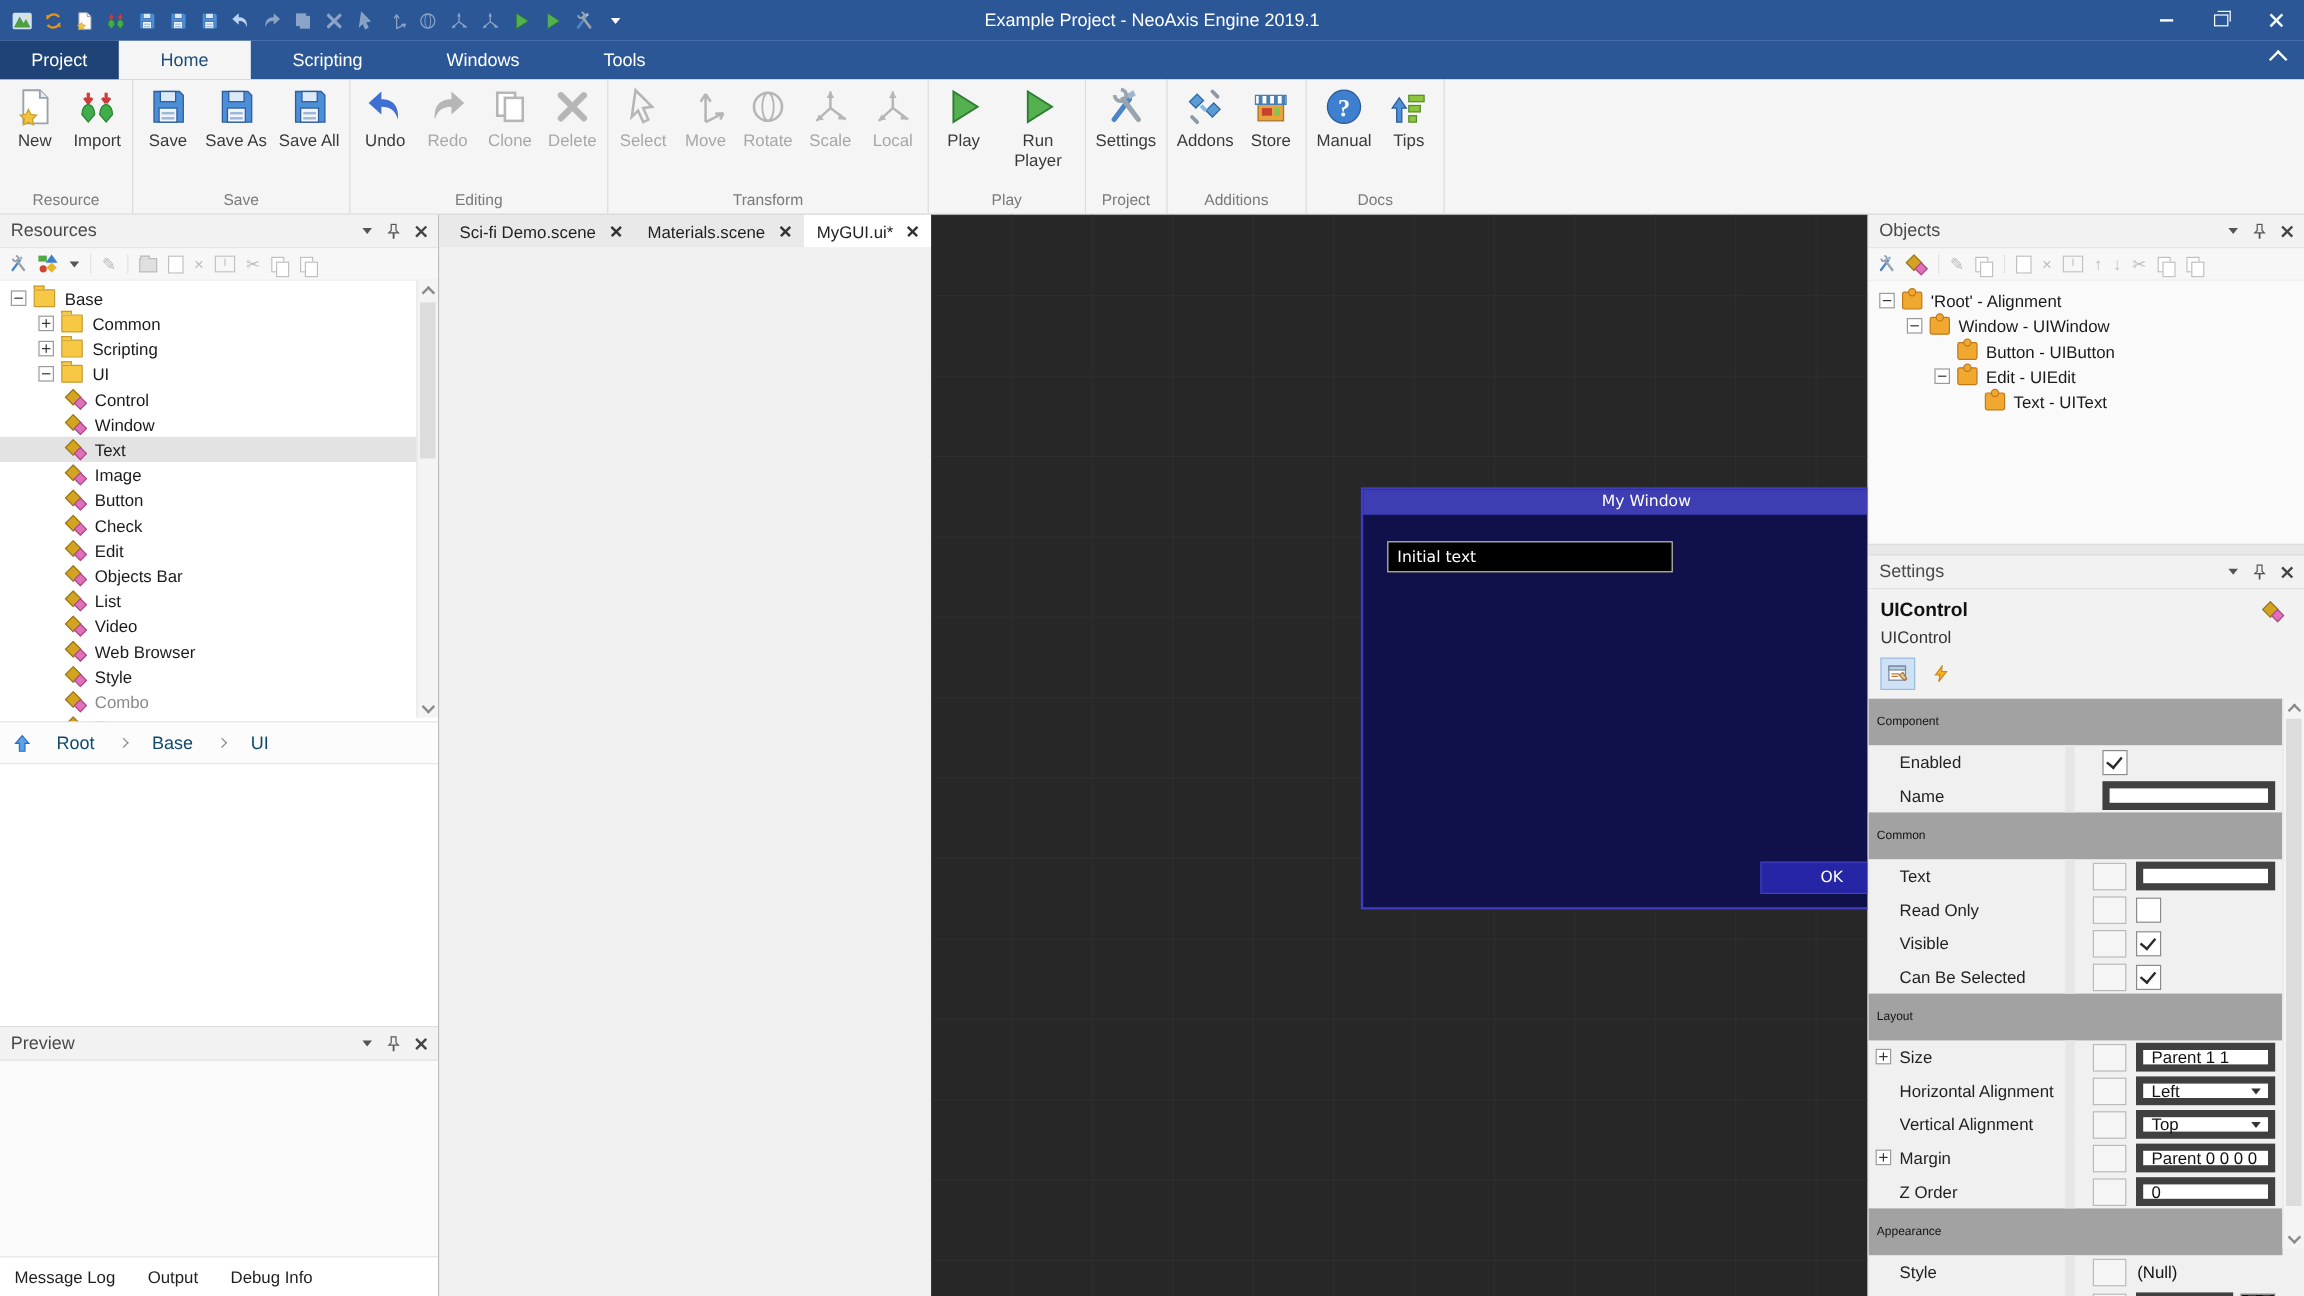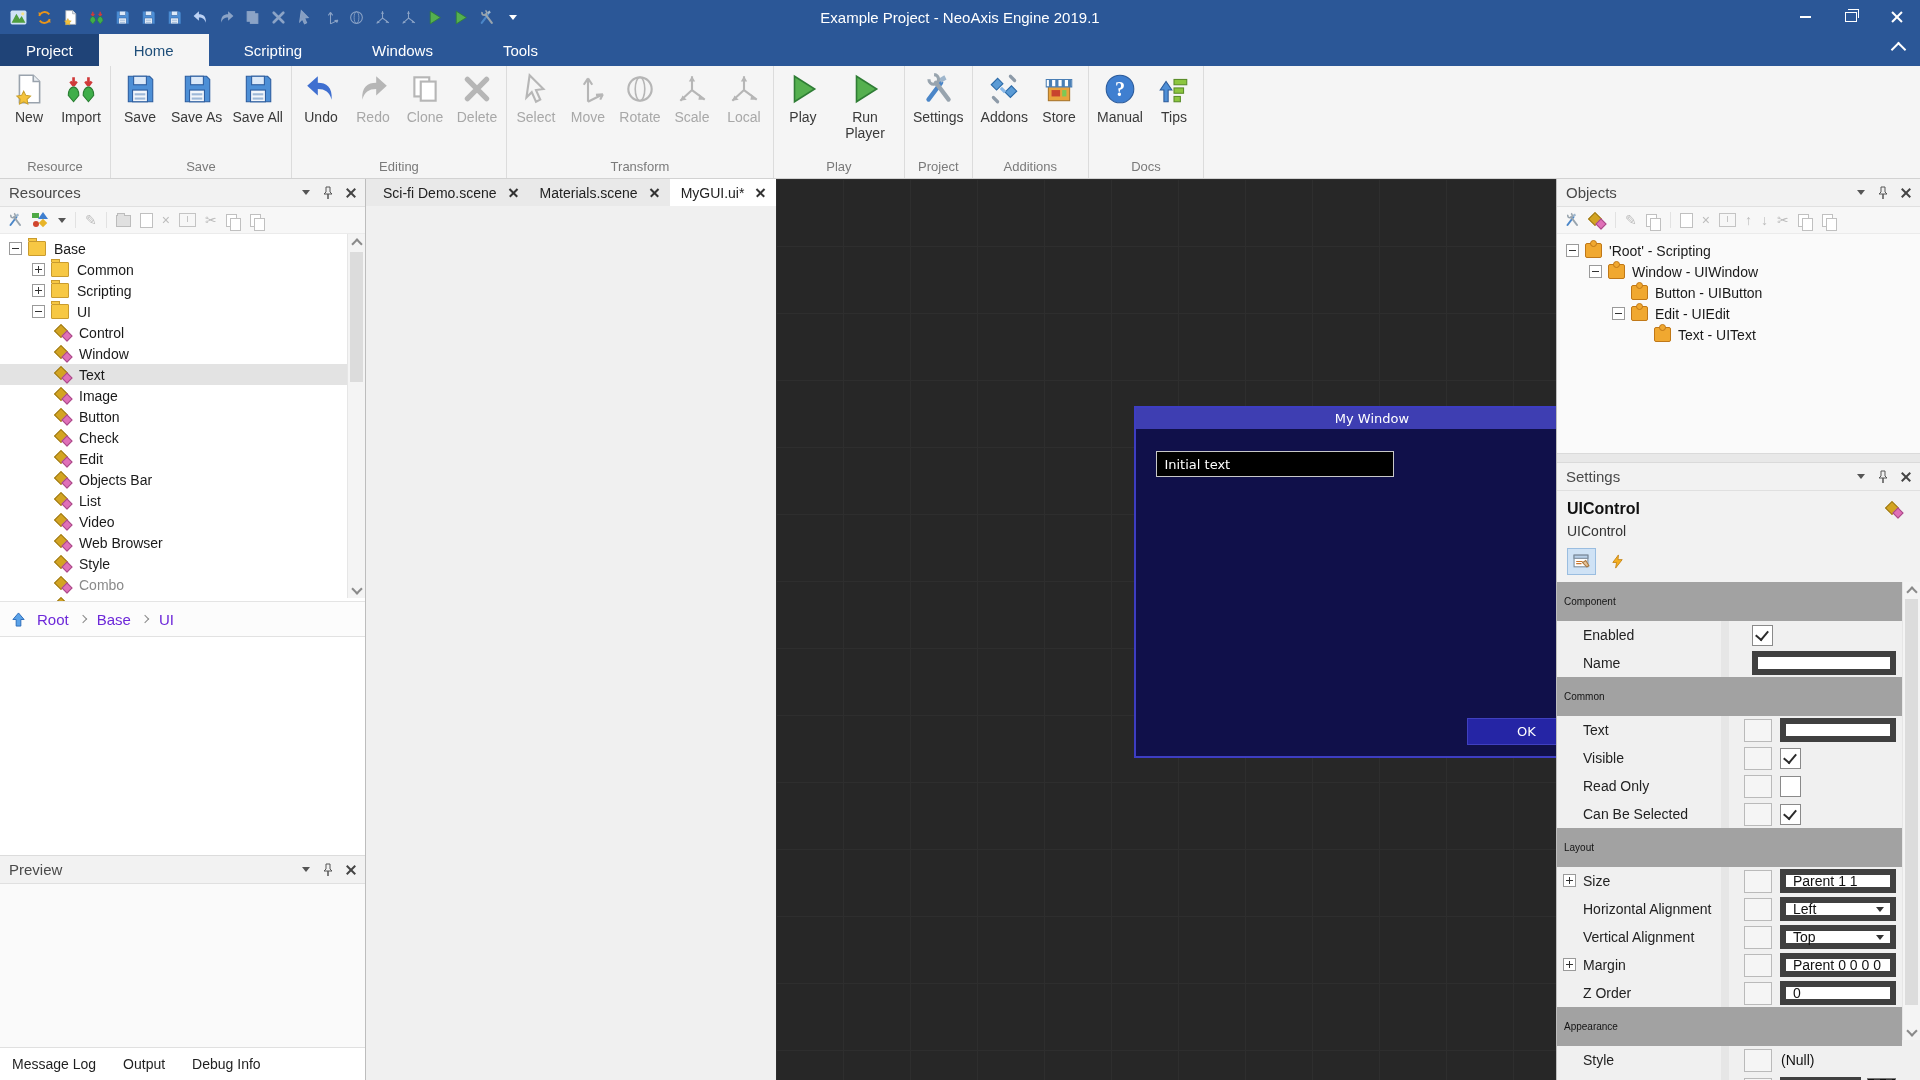--- a/index.html
+++ b/index.html
@@ -88,21 +88,21 @@
   .puz{width:15px;height:13px;background:#f0a830;border:1px solid #c07818;border-radius:2px;position:relative;margin-right:7px;flex:none}
   .puz::before{content:"";position:absolute;top:-4px;left:4px;width:5px;height:5px;background:#f0a830;border:1px solid #c07818;border-radius:50%}
   
   .vscroll{position:absolute;right:0;top:0;width:17px;background:#f4f4f4;border-left:1px solid #e6e6e6}
   .vsb{height:16px;display:flex;align-items:center;justify-content:center}
   .chev{width:6px;height:6px;border-right:2px solid #8a8a8a;border-bottom:2px solid #8a8a8a}
   .chev.up{transform:rotate(-135deg);margin-top:3px}
   .chev.dn{transform:rotate(45deg);margin-bottom:3px}
   .vthumb{position:absolute;left:2px;right:2px;background:#dcdcdc}
   
-  .crumb{height:34px;display:flex;align-items:center;gap:11px;padding:0 11px;background:#fcfcfc;border-bottom:1px solid #e2e2e2;font-size:15px;color:#6d28d9;flex:none}
+  .crumb{height:34px;display:flex;align-items:center;gap:21px;padding:0 11px;background:#fcfcfc;border-bottom:1px solid #e2e2e2;font-size:15px;color:#0c4a6e;flex:none}
   .csep{width:5px;height:5px;border-right:1.5px solid #8a8a8a;border-top:1.5px solid #8a8a8a;transform:rotate(45deg)}
   .files{flex:1;background:#fff;border-bottom:1px solid #dcdcdc}
   .prevbody{height:163px;background:#fafafa;border-bottom:1px solid #e0e0e0;flex:none}
   .btabs{height:32px;background:#fff;display:flex;align-items:center;padding-left:12px;gap:27px;font-size:14px;color:#1f1f1f;flex:none}
   
   .doctabs{height:27px;background:#e9e9e9;display:flex;align-items:stretch;padding-left:6px;flex:none}
   .dtab{display:flex;align-items:center;padding:0 11px;font-size:14px;color:#222;gap:12px}
   .dtab.active{background:#fff}
   .dx{position:relative;width:9px;height:9px}
   .dx::before,.dx::after{content:"";position:absolute;left:-1px;top:4px;width:11px;height:1.6px;background:#333}
@@ -747,21 +747,21 @@
         <span class="tgi">↑</span>
         <span class="tgi">↓</span>
         <span class="tgi">✂</span>
         <span class="mini-copy"></span>
         <span class="mini-copy"></span>
       </div>
       <div class="tree obj-tree">
         <div class="titem lv0">
             <span class="exp"></span>
             <span class="puz"></span>
-            <span class="tlabel">'Root' - Scripting</span>
+            <span class="tlabel">'Root' - Alignment</span>
           </div>
         <div class="titem lv1">
             <span class="exp"></span>
             <span class="puz"></span>
             <span class="tlabel">Window - UIWindow</span>
           </div>
         <div class="titem lv2">
             <span class="exp none"></span>
             <span class="puz"></span>
             <span class="tlabel">Button - UIButton</span>
@@ -823,30 +823,30 @@
             <span class="pval" style="margin-left:23px"></span>
           </div>
           <div class="psec">Common</div>
           <div class="prow">
             <span class="plabel">Text</span>
               <span class="pdivider"></span>
             <span class="pdef"></span>
             <span class="pval"></span>
           </div>
           <div class="prow">
+            <span class="plabel">Read Only</span>
+              <span class="pdivider"></span>
+            <span class="pdef"></span>
+            <span class="pcheck"></span>
+          </div>
+          <div class="prow">
             <span class="plabel">Visible</span>
               <span class="pdivider"></span>
             <span class="pdef"></span>
             <span class="pcheck on"></span>
-          </div>
-          <div class="prow">
-            <span class="plabel">Read Only</span>
-              <span class="pdivider"></span>
-            <span class="pdef"></span>
-            <span class="pcheck"></span>
           </div>
           <div class="prow">
             <span class="plabel">Can Be Selected</span>
               <span class="pdivider"></span>
             <span class="pdef"></span>
             <span class="pcheck on"></span>
           </div>
           <div class="psec">Layout</div>
           <div class="prow">
             <span class="pexp"></span>

